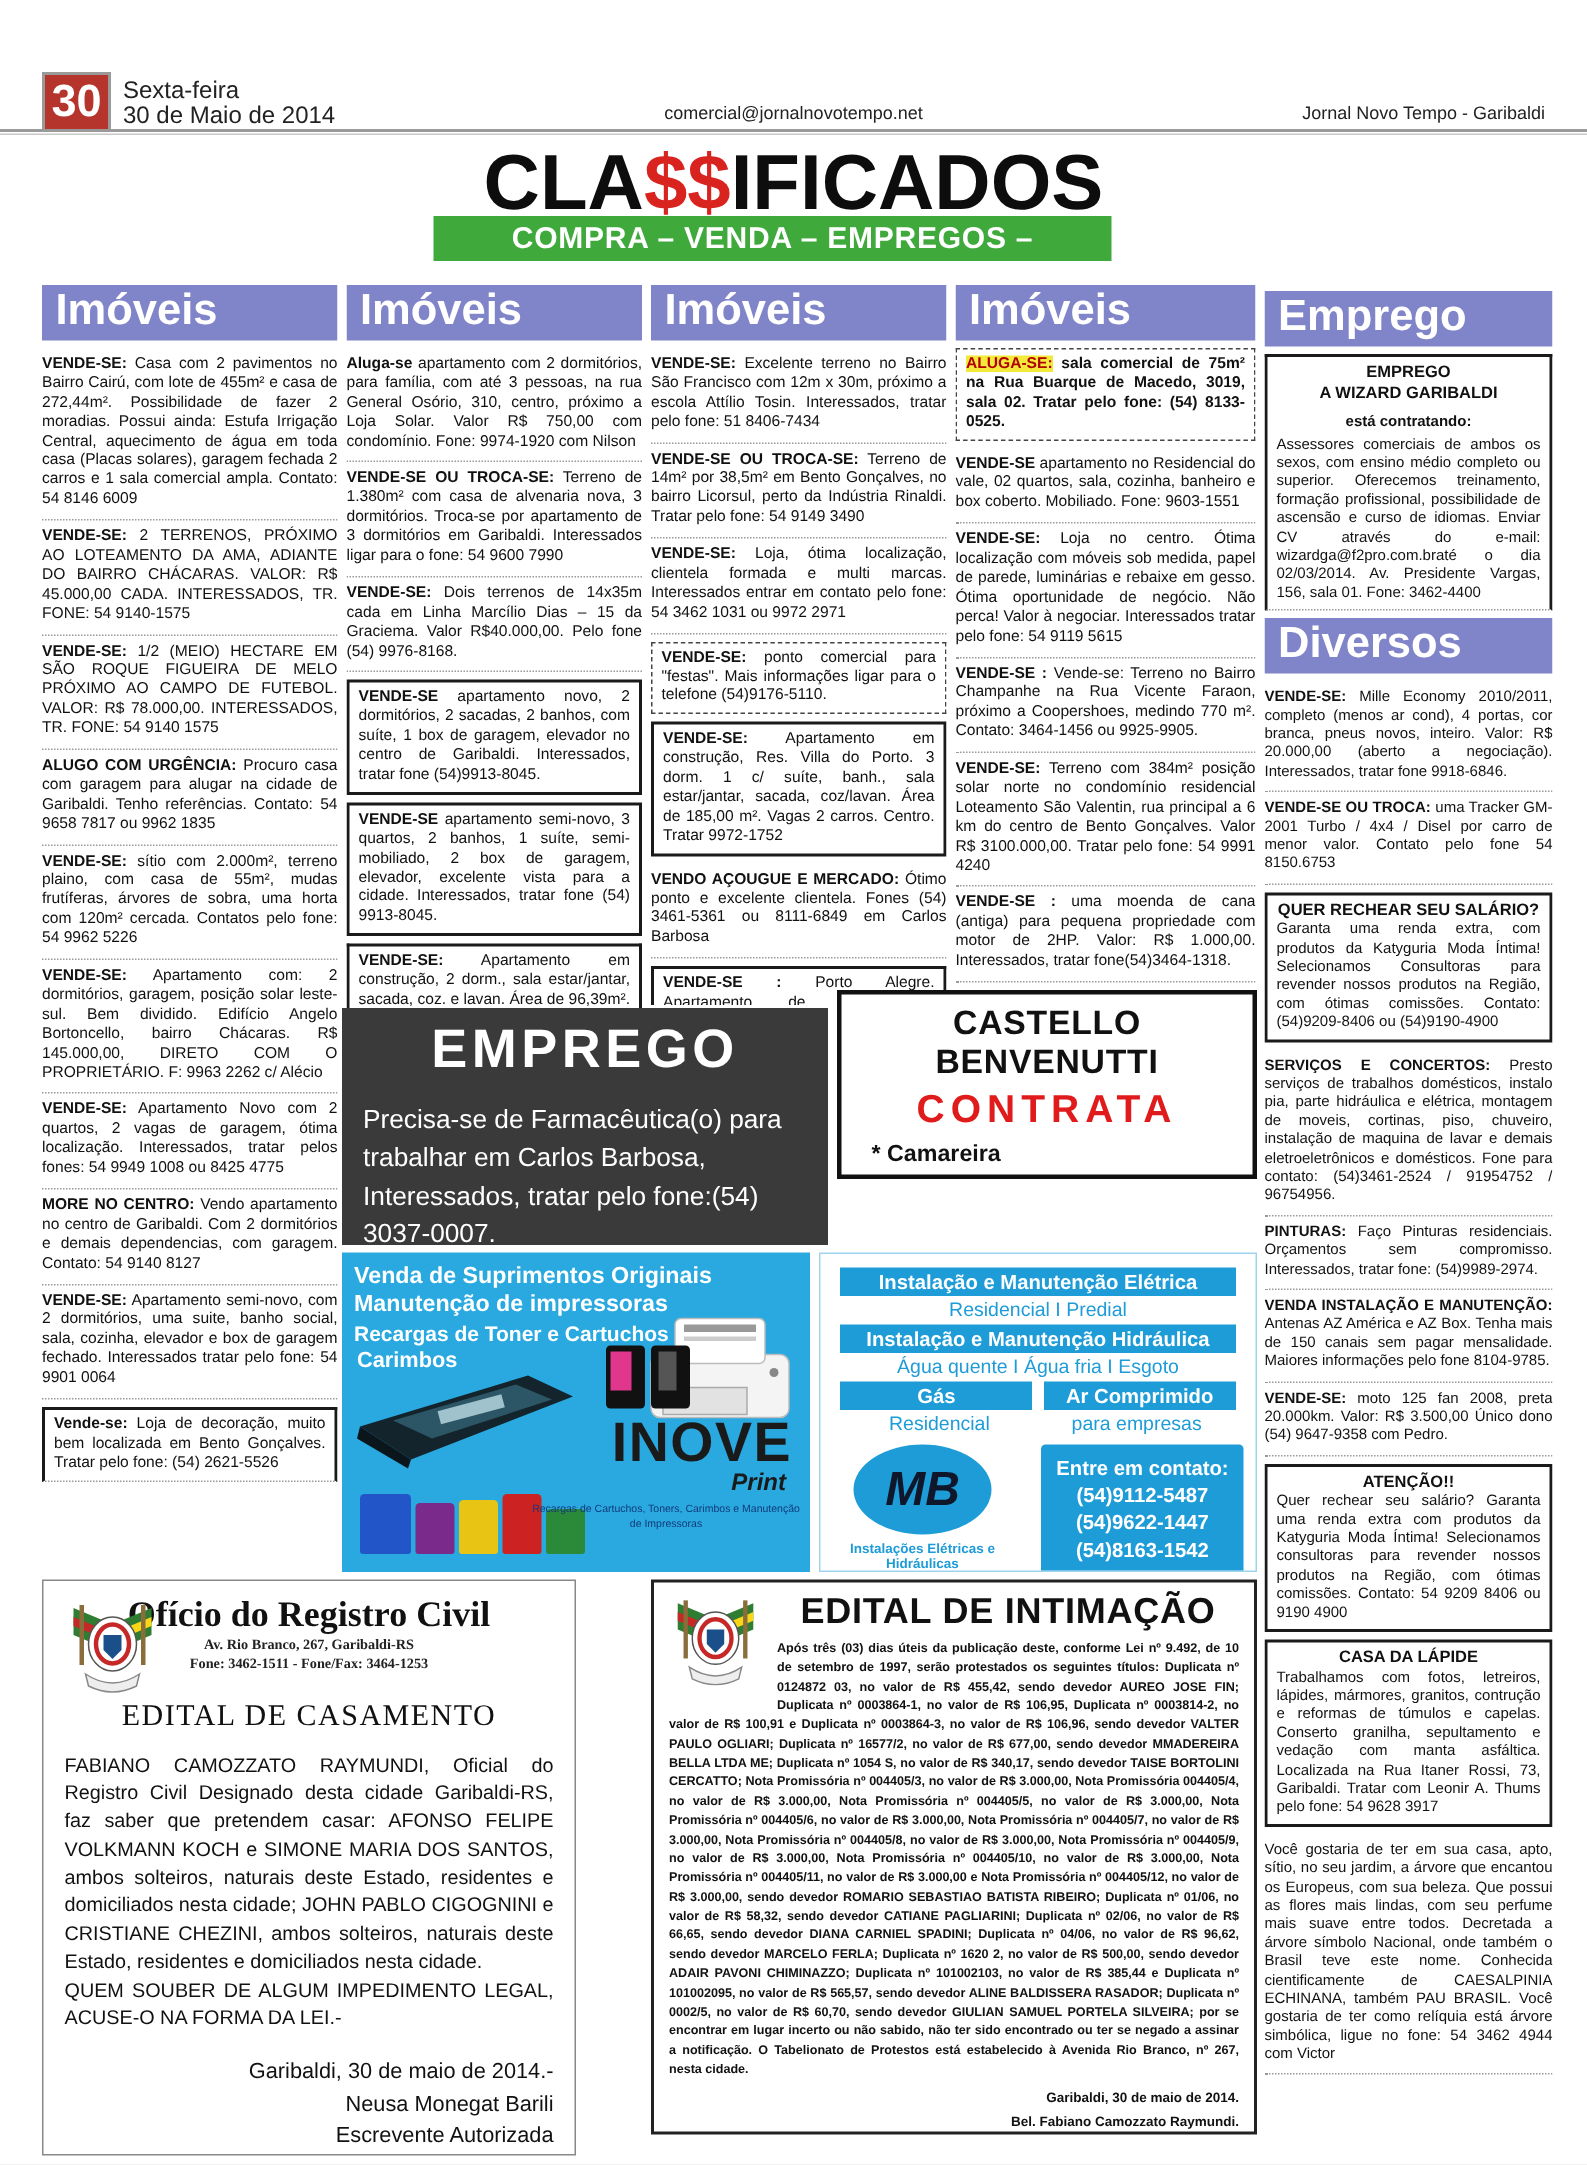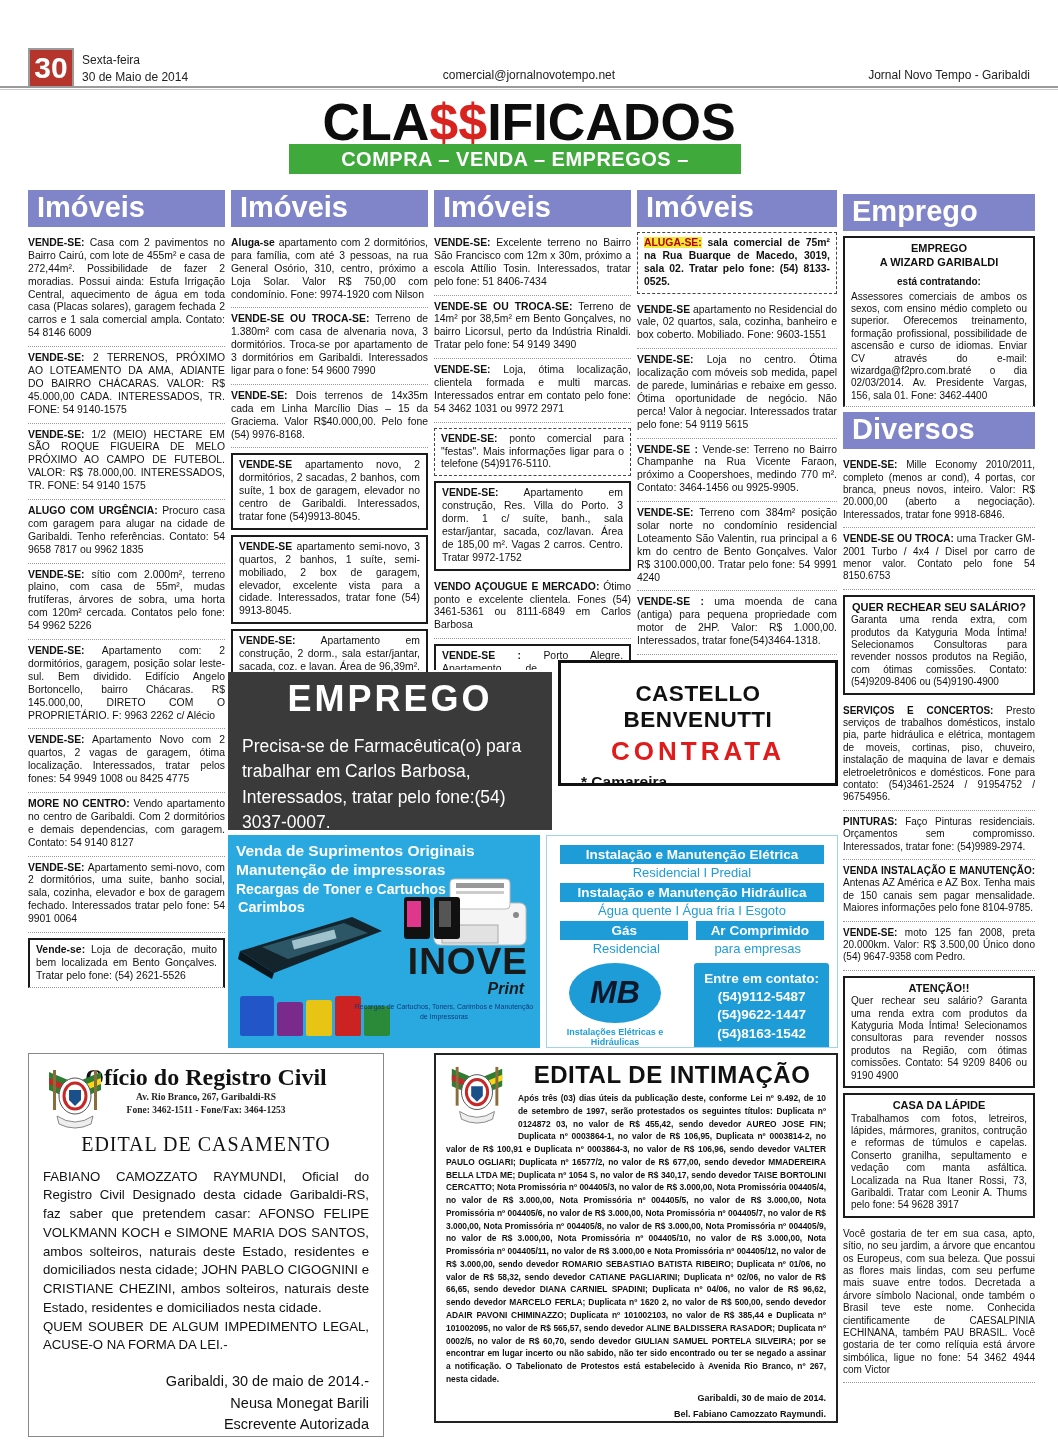--- a/index.html
+++ b/index.html
@@ -8,21 +8,21 @@
     position:relative; width:1058px; height:1443px; margin:0 auto;
     background:#ffffff; font-family:"Liberation Sans", sans-serif; color:#111;
     overflow:hidden;
   }
   
   .pagenum {
     position:absolute; left:28px; top:48px; width:46px; height:40px;
     background:#b5342c; border:2px solid #9a9a9a; color:#fff;
     font-size:30px; font-weight:bold; text-align:center; line-height:36px;
   }
-  .hdr-left  { position:absolute; left:82px; top:52px; font-size:12px; line-height:17px; color:#222; }
+  .hdr-left  { position:absolute; left:82px; top:52px; font-size:16px; line-height:17px; color:#222; }
   .hdr-center{ position:absolute; left:0; right:0; top:68px; text-align:center; font-size:12px; color:#222; }
   .hdr-right { position:absolute; right:28px; top:68px; font-size:12px; color:#222; }
   .hrule { position:absolute; left:0; right:0; top:86px; border-top:2px solid #9a9a9a; border-bottom:1px solid #c8c8c8; height:4px; }
   .headline {
     position:absolute; left:0; right:0; top:92px; text-align:center;
     font-size:52px; font-weight:800; letter-spacing:0px; color:#0d0d0d;
   }
   .headline .red { color:#d8231f; }
   .greenbar {
     position:absolute; left:289px; top:144px; width:452px; height:30px;
@@ -53,21 +53,21 @@
   
   .emp-box {
     position:absolute; left:228px; top:672px; width:324px; height:158px;
     background:#3a3a3a; color:#fff; overflow:hidden;
   }
   .emp-title { text-align:center; font-size:36px; font-weight:bold; letter-spacing:3px; margin:6px 0 14px; }
   .emp-body  { font-size:17.5px; line-height:1.45; padding:0 14px; }
   
   .cast-box {
     position:absolute; left:558px; top:660px; width:280px; height:126px;
-    border:3px solid #111; background:#fff; text-align:center; padding:18px 8px; overflow:hidden;
+    border:3px solid #111; background:#fff; text-align:center; padding:6px 8px; overflow:hidden;
   }
   .cast-title { font-size:22.5px; font-weight:800; letter-spacing:0.5px; }
   .cast-contrata { color:#e01b1b; font-size:26px; font-weight:800; letter-spacing:4px; margin:3px 0 4px; }
   .cast-items { text-align:left; font-weight:bold; font-size:15.5px; line-height:1.4; padding-left:12px; white-space:pre-line; }
   
   .inove {
     position:absolute; left:228px; top:835px; width:312px; height:213px;
     background:#29a9e0; overflow:hidden; color:#fff;
   }
   .inove-l1,.inove-l2 { font-size:15.5px; font-weight:bold; padding-left:8px; line-height:1.25; }

